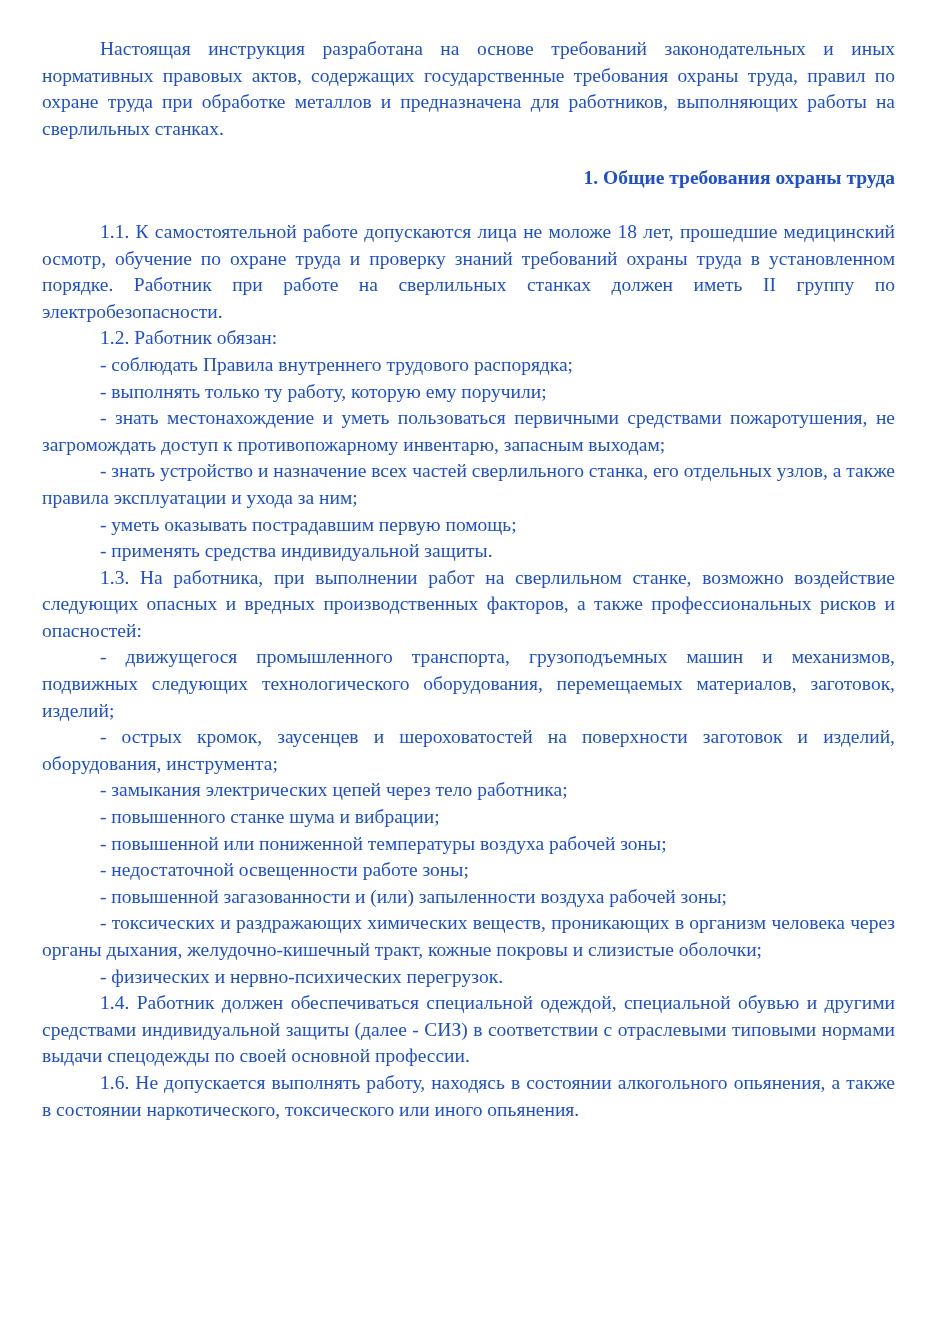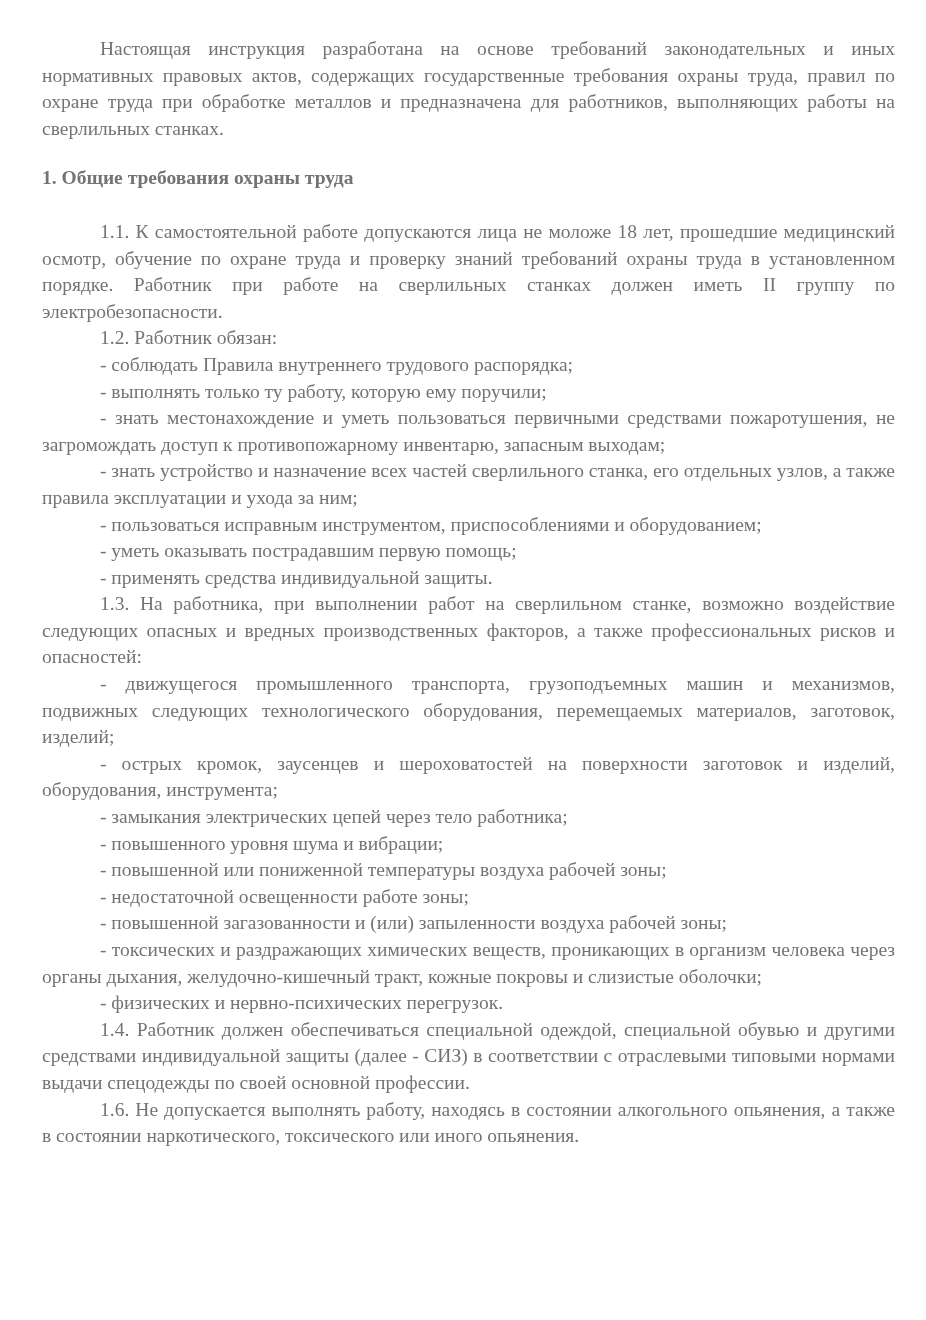--- a/index.html
+++ b/index.html
@@ -1,47 +1,46 @@
 <!DOCTYPE html>
 <html><head>
 <meta charset="utf-8">
 <style>
   html, body { margin: 0; padding: 0; background: #ffffff; }
   body { width: 926px; height: 1320px; overflow: hidden; position: relative; }
   .page {
     position: absolute; left: 42px; top: 36px; width: 853px;
     font-family: "Liberation Serif", "DejaVu Serif", serif;
-    font-size: 19.5px; line-height: 26.6px; color: #737373;
+    font-size: 19.5px; line-height: 26.6px; color: #1d4ed8;
   }
   .p { margin: 0; text-align: justify; text-indent: 58px; }
   .heading {
-    margin: 23px 0 27px 0; text-align: left; font-weight: bold;
+    margin: 23px 0 27px 0; text-align: right; font-weight: bold;
     text-indent: 0;
   }
 </style>
 </head>
 <body>
 
 <div class="page">
   <p class="p">Настоящая инструкция разработана на основе требований законодательных и иных нормативных правовых актов, содержащих государственные требования охраны труда, правил по охране труда при обработке металлов и предназначена для работников, выполняющих работы на сверлильных станках.</p>
   <p class="p heading">1. Общие требования охраны труда</p>
   <p class="p">1.1. К самостоятельной работе допускаются лица не моложе 18 лет, прошедшие медицинский осмотр, обучение по охране труда и проверку знаний требований охраны труда в установленном порядке. Работник при работе на сверлильных станках должен иметь II группу по электробезопасности.</p>
   <p class="p">1.2. Работник обязан:</p>
   <p class="p">- соблюдать Правила внутреннего трудового распорядка;</p>
   <p class="p">- выполнять только ту работу, которую ему поручили;</p>
   <p class="p">- знать местонахождение и уметь пользоваться первичными средствами пожаротушения, не загромождать доступ к противопожарному инвентарю, запасным выходам;</p>
   <p class="p">- знать устройство и назначение всех частей сверлильного станка, его отдельных узлов, а также правила эксплуатации и ухода за ним;</p>
-  <p class="p">- пользоваться исправным инструментом, приспособлениями и оборудованием;</p>
   <p class="p">- уметь оказывать пострадавшим первую помощь;</p>
   <p class="p">- применять средства индивидуальной защиты.</p>
   <p class="p">1.3. На работника, при выполнении работ на сверлильном станке, возможно воздействие следующих опасных и вредных производственных факторов, а также профессиональных рисков и опасностей:</p>
   <p class="p">- движущегося промышленного транспорта, грузоподъемных машин и механизмов, подвижных следующих технологического оборудования, перемещаемых материалов, заготовок, изделий;</p>
   <p class="p">- острых кромок, заусенцев и шероховатостей на поверхности заготовок и изделий, оборудования, инструмента;</p>
   <p class="p">- замыкания электрических цепей через тело работника;</p>
-  <p class="p">- повышенного уровня шума и вибрации;</p>
+  <p class="p">- повышенного станке шума и вибрации;</p>
   <p class="p">- повышенной или пониженной температуры воздуха рабочей зоны;</p>
   <p class="p">- недостаточной освещенности работе зоны;</p>
   <p class="p">- повышенной загазованности и (или) запыленности воздуха рабочей зоны;</p>
   <p class="p">- токсических и раздражающих химических веществ, проникающих в организм человека через органы дыхания, желудочно-кишечный тракт, кожные покровы и слизистые оболочки;</p>
   <p class="p">- физических и нервно-психических перегрузок.</p>
   <p class="p">1.4. Работник должен обеспечиваться специальной одеждой, специальной обувью и другими средствами индивидуальной защиты (далее - СИЗ) в соответствии с отраслевыми типовыми нормами выдачи спецодежды по своей основной профессии.</p>
   <p class="p">1.6. Не допускается выполнять работу, находясь в состоянии алкогольного опьянения, а также в состоянии наркотического, токсического или иного опьянения.</p>
 </div>
 
 </body></html>

